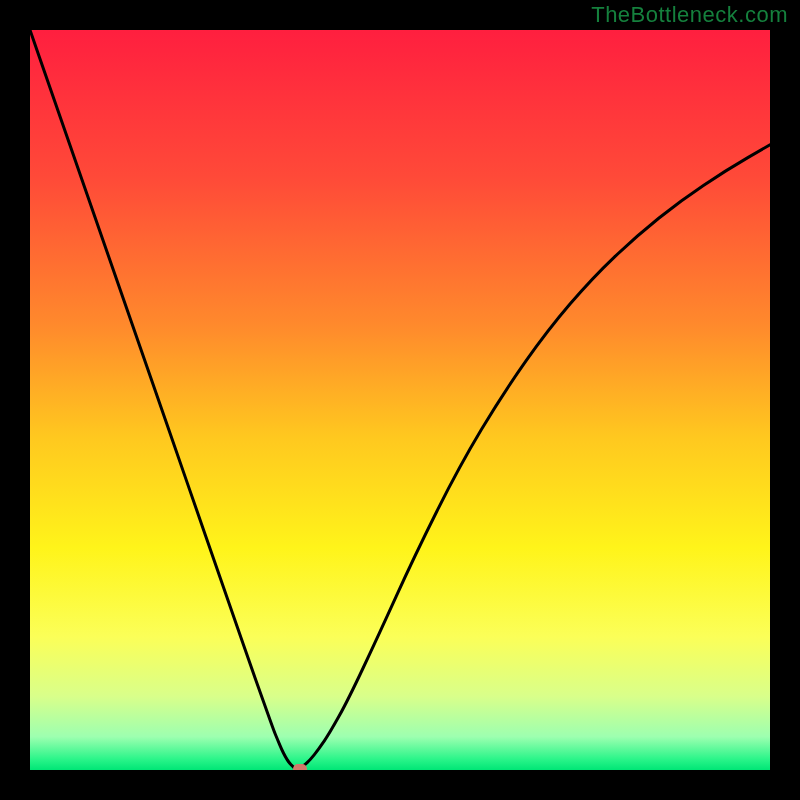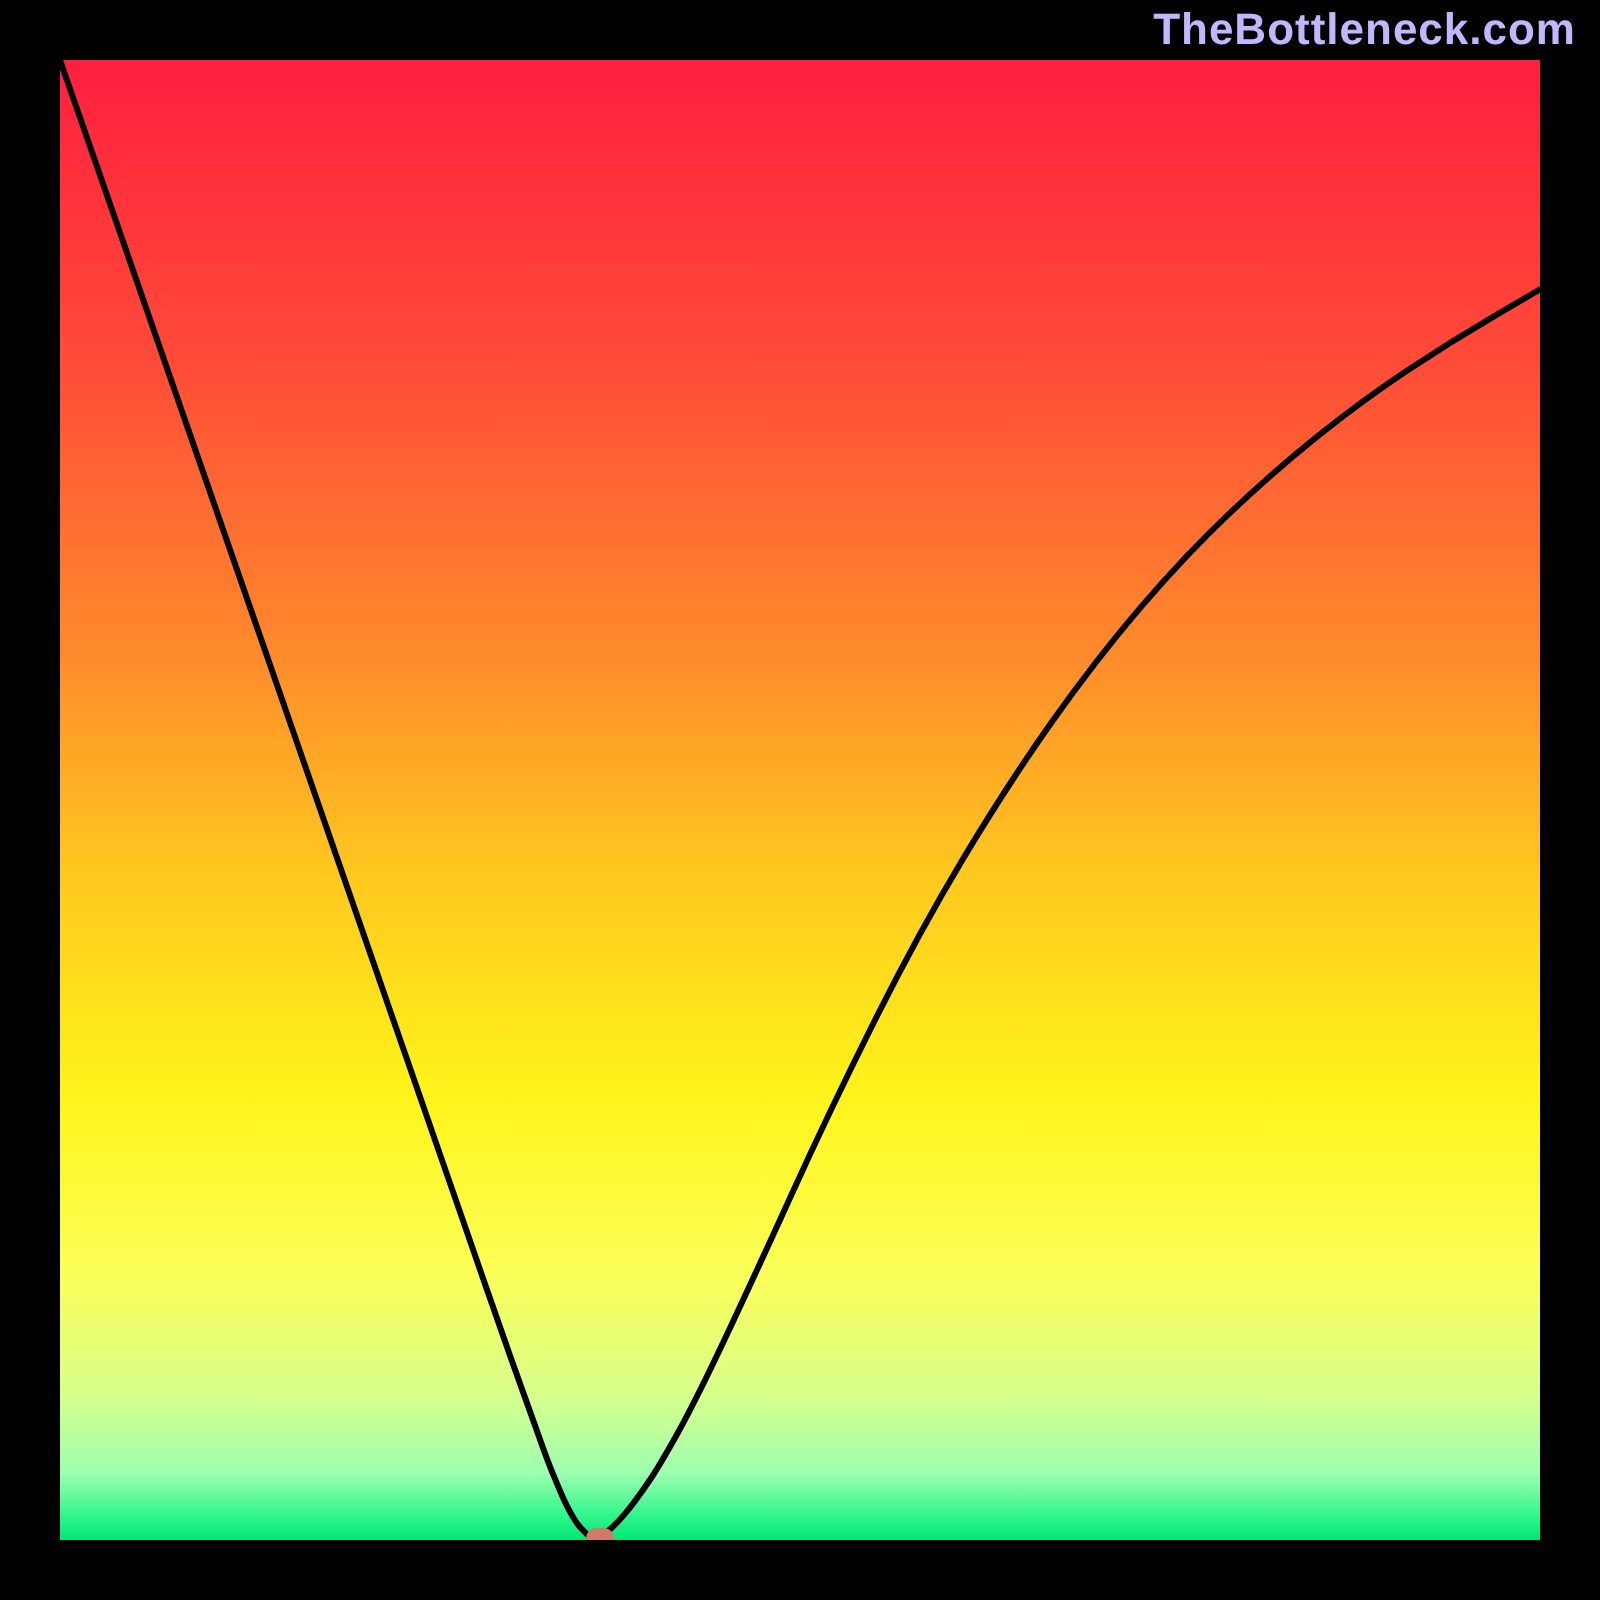--- a/index.html
+++ b/index.html
@@ -14,23 +14,23 @@
   .stage {
     position: relative;
     width: 800px;
     height: 800px;
     background: #000;
   }
   .watermark {
     position: absolute;
     top: 2px;
     right: 12px;
-    color: #c4b5fd;
+    color: #15803d;
     font-size: 22px;
-    font-weight: 700;
+    font-weight: 400;
     letter-spacing: 0.5px;
     user-select: none;
   }
   .plot {
     position: absolute;
     left: 30px;
     top: 30px;
     width: 740px;
     height: 740px;
     overflow: hidden;

